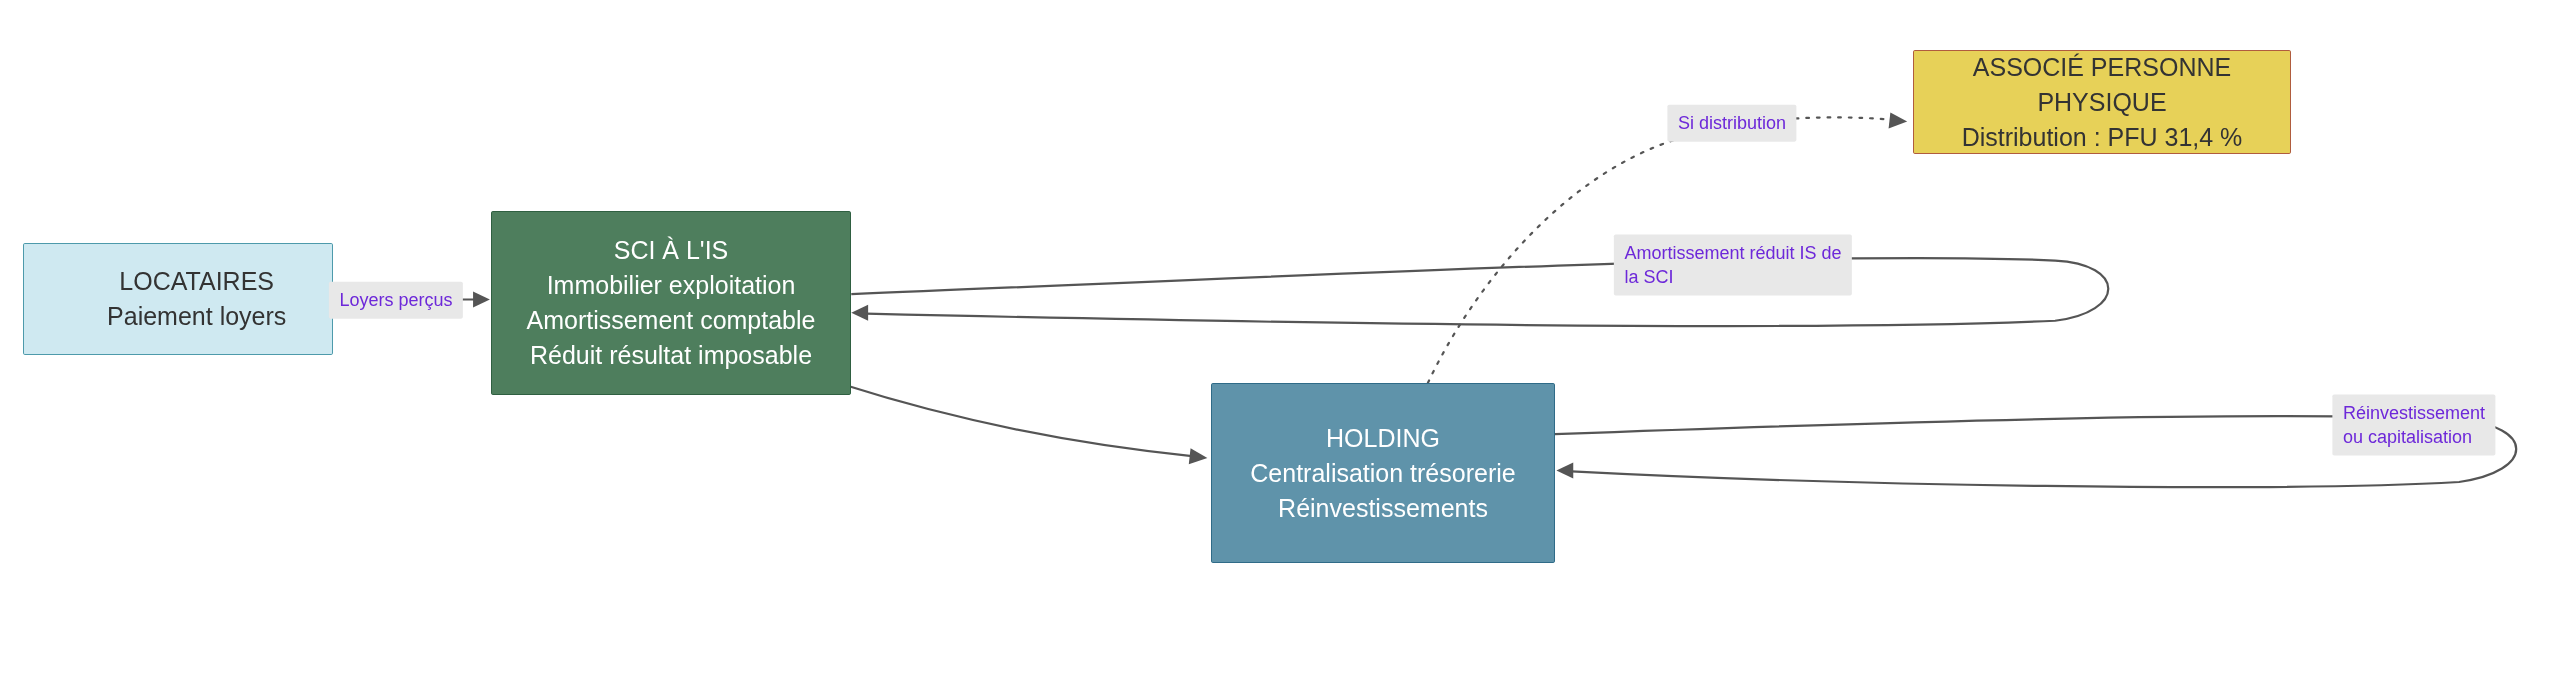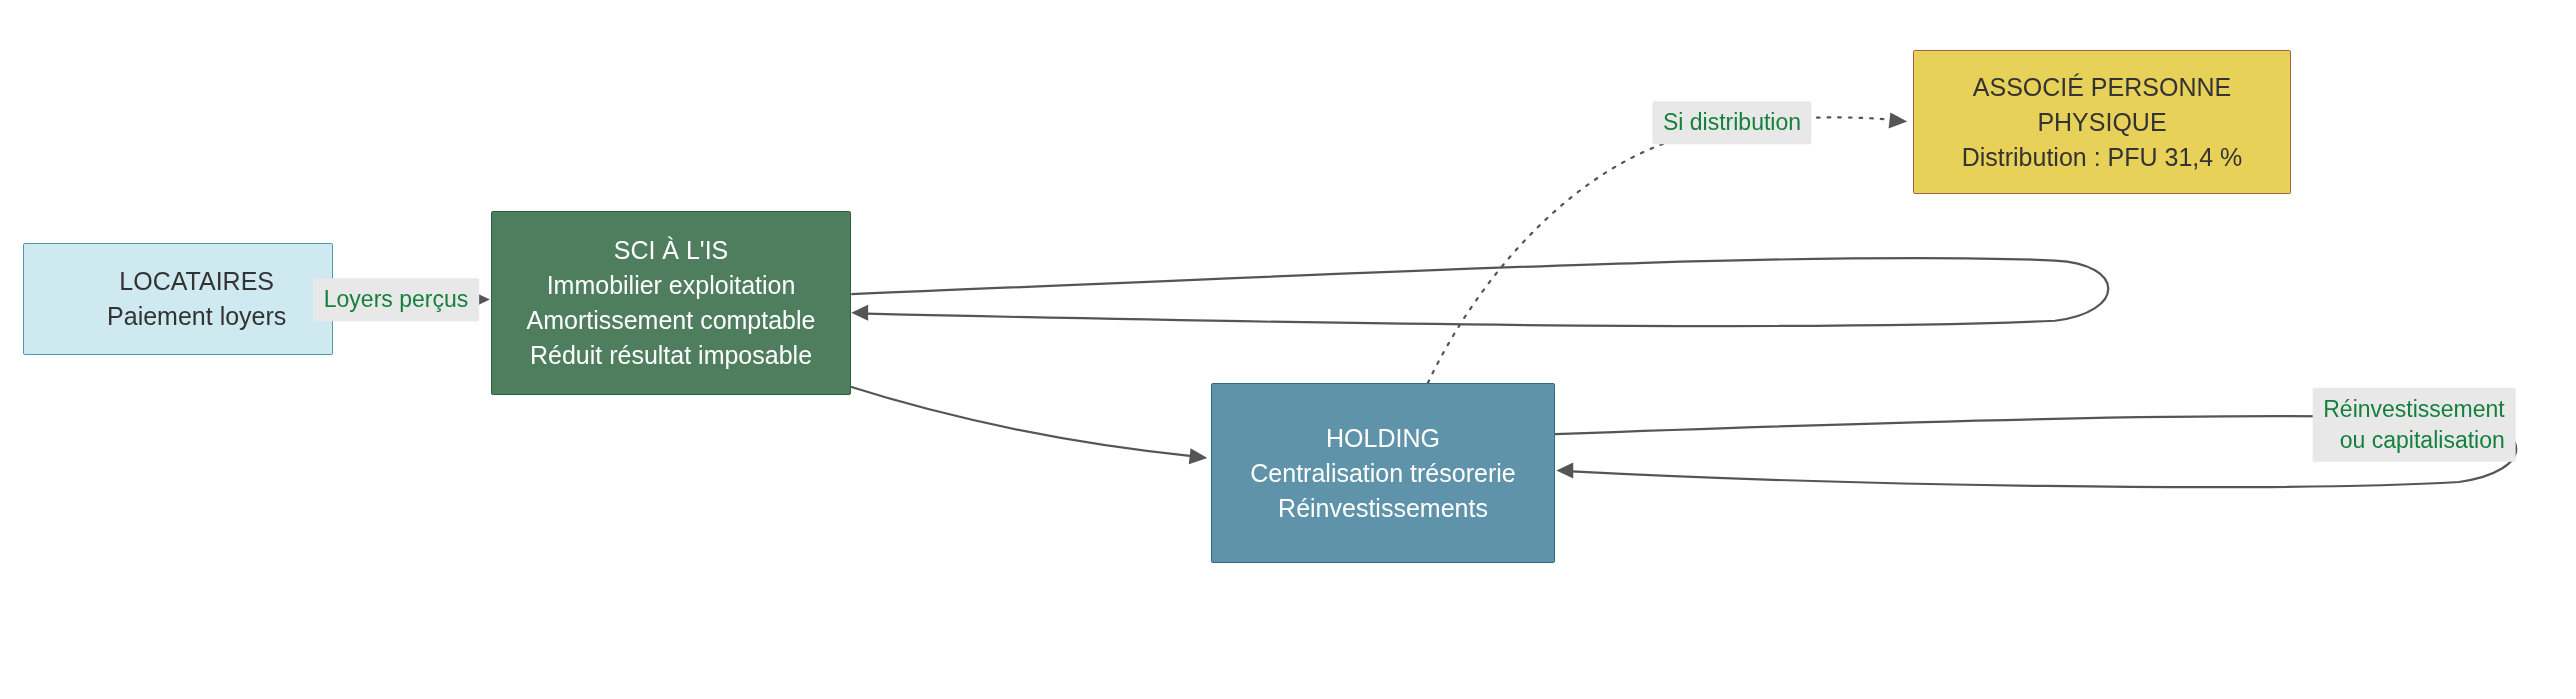--- a/index.html
+++ b/index.html
@@ -37,34 +37,34 @@
     text-align: center;
     white-space: pre-line;
     font-size: 25px;
     line-height: 1.4;
     padding: 7px 10.6px;
   }
   .edge-label {
     position: absolute;
     transform: translate(-50%, -50%);
     background: #e8e8e8;
-    color: #15803d;
-    font-size: 23px;
+    color: #6d28d9;
+    font-size: 18px;
     line-height: 1.35;
     padding: 6.2px 10.6px;
-    text-align: right;
+    text-align: left;
     white-space: pre-line;
     width: max-content;
     border-radius: 1.8px;
   }
   
   #node-locataires { left: 23px;   top: 243px; width: 310px; height: 112px; padding-left: 48px; }
   #node-sci        { left: 491px;  top: 211px; width: 360px; height: 184px; }
   #node-holding    { left: 1211px; top: 383px; width: 344px; height: 180px; }
-  #node-associe    { left: 1913px; top: 50px;  width: 378px; height: 144px; }
+  #node-associe    { left: 1913px; top: 50px;  width: 378px; height: 104px; }
   
   #label-loyers      { left: 396px;  top: 300px; }
   #label-dividendes  { left: 1032px; top: 457px; }
   #label-si          { left: 1732px; top: 123px; }
   #label-amort       { left: 1733px; top: 265px; }
   #label-reinv       { left: 2414px; top: 425px; }
 </style>
 </head>
 <body>
 
@@ -102,18 +102,20 @@
 
   <div class="node" id="node-associe" style="background-color: rgb(231, 209, 88); border-color: rgb(176, 92, 62); color: rgb(51, 51, 51);">ASSOCIÉ PERSONNE
 PHYSIQUE
 Distribution : PFU 31,4 %</div>
 
   <div class="edge-label" id="label-loyers">Loyers perçus</div>
 
 
   <div class="edge-label" id="label-si">Si distribution</div>
 
+  <div class="edge-label" id="label-amort">Amortissement réduit IS de
+la SCI</div>
 
   <div class="edge-label" id="label-reinv">Réinvestissement
 ou capitalisation</div>
 
 </div>
 
 
 </body></html>

